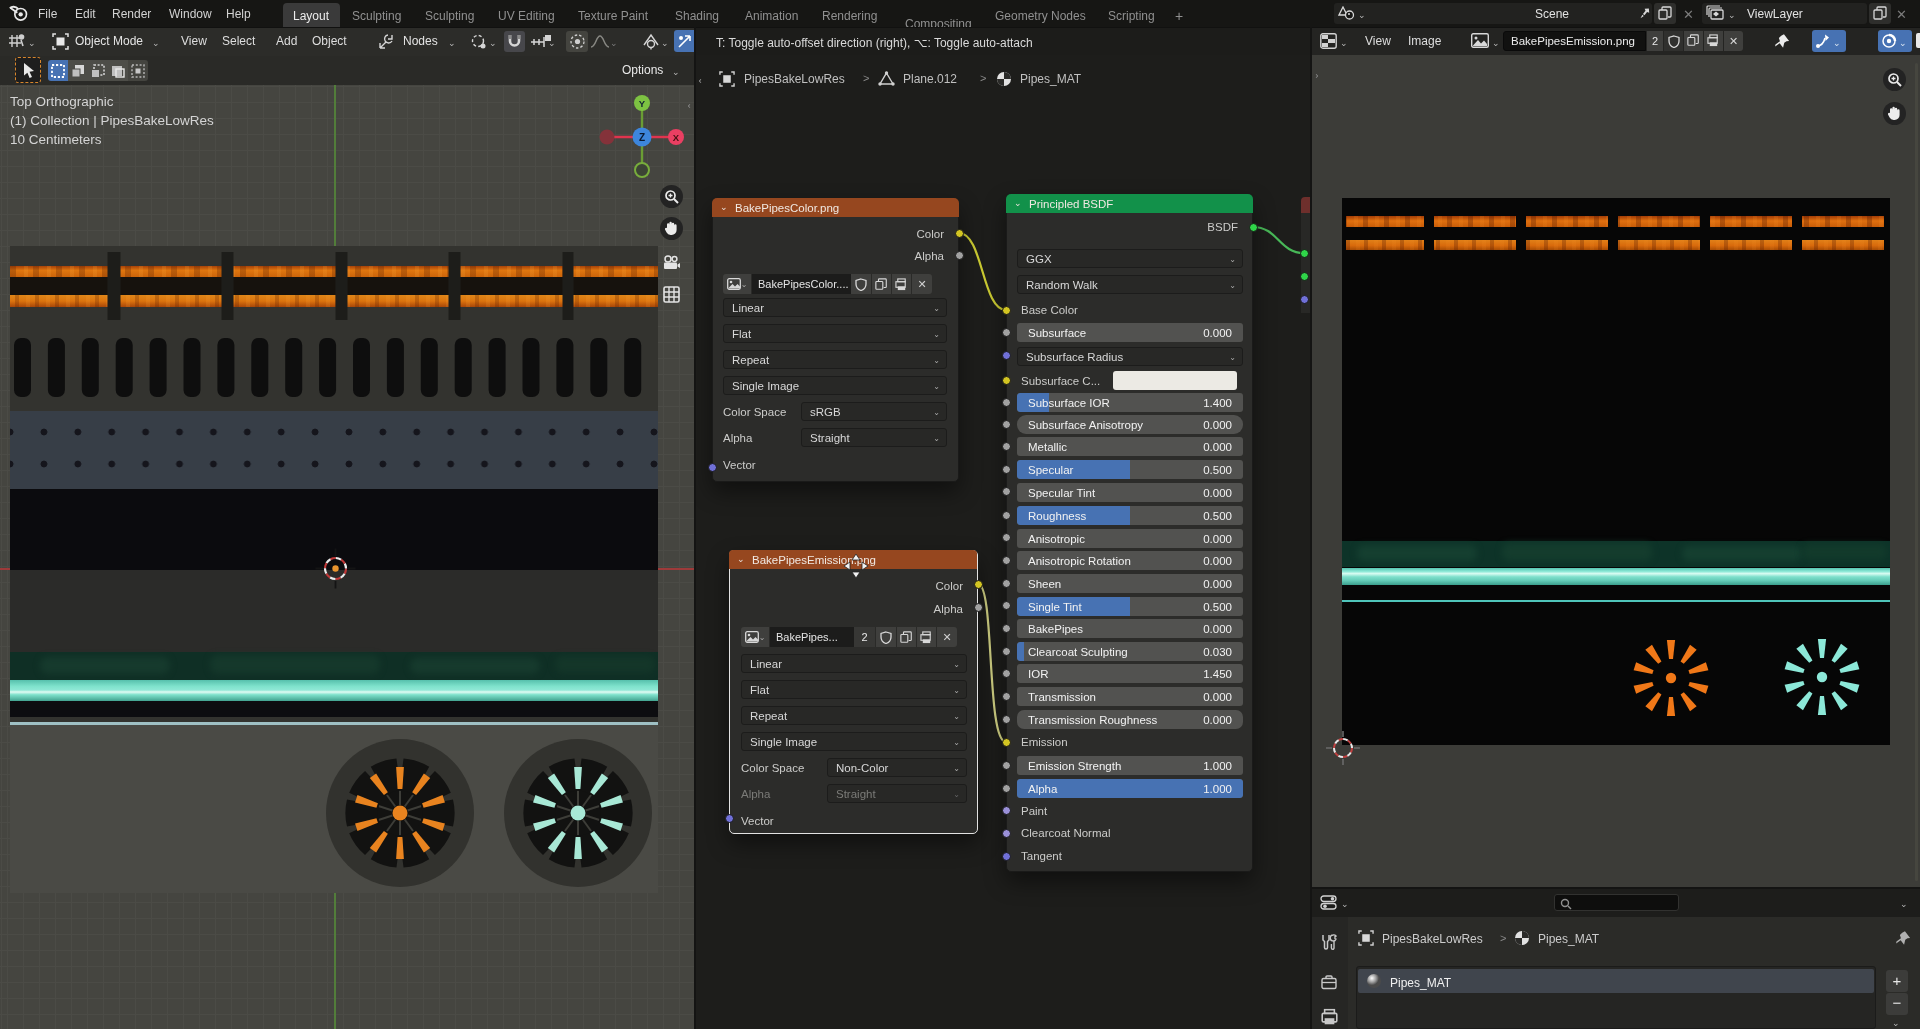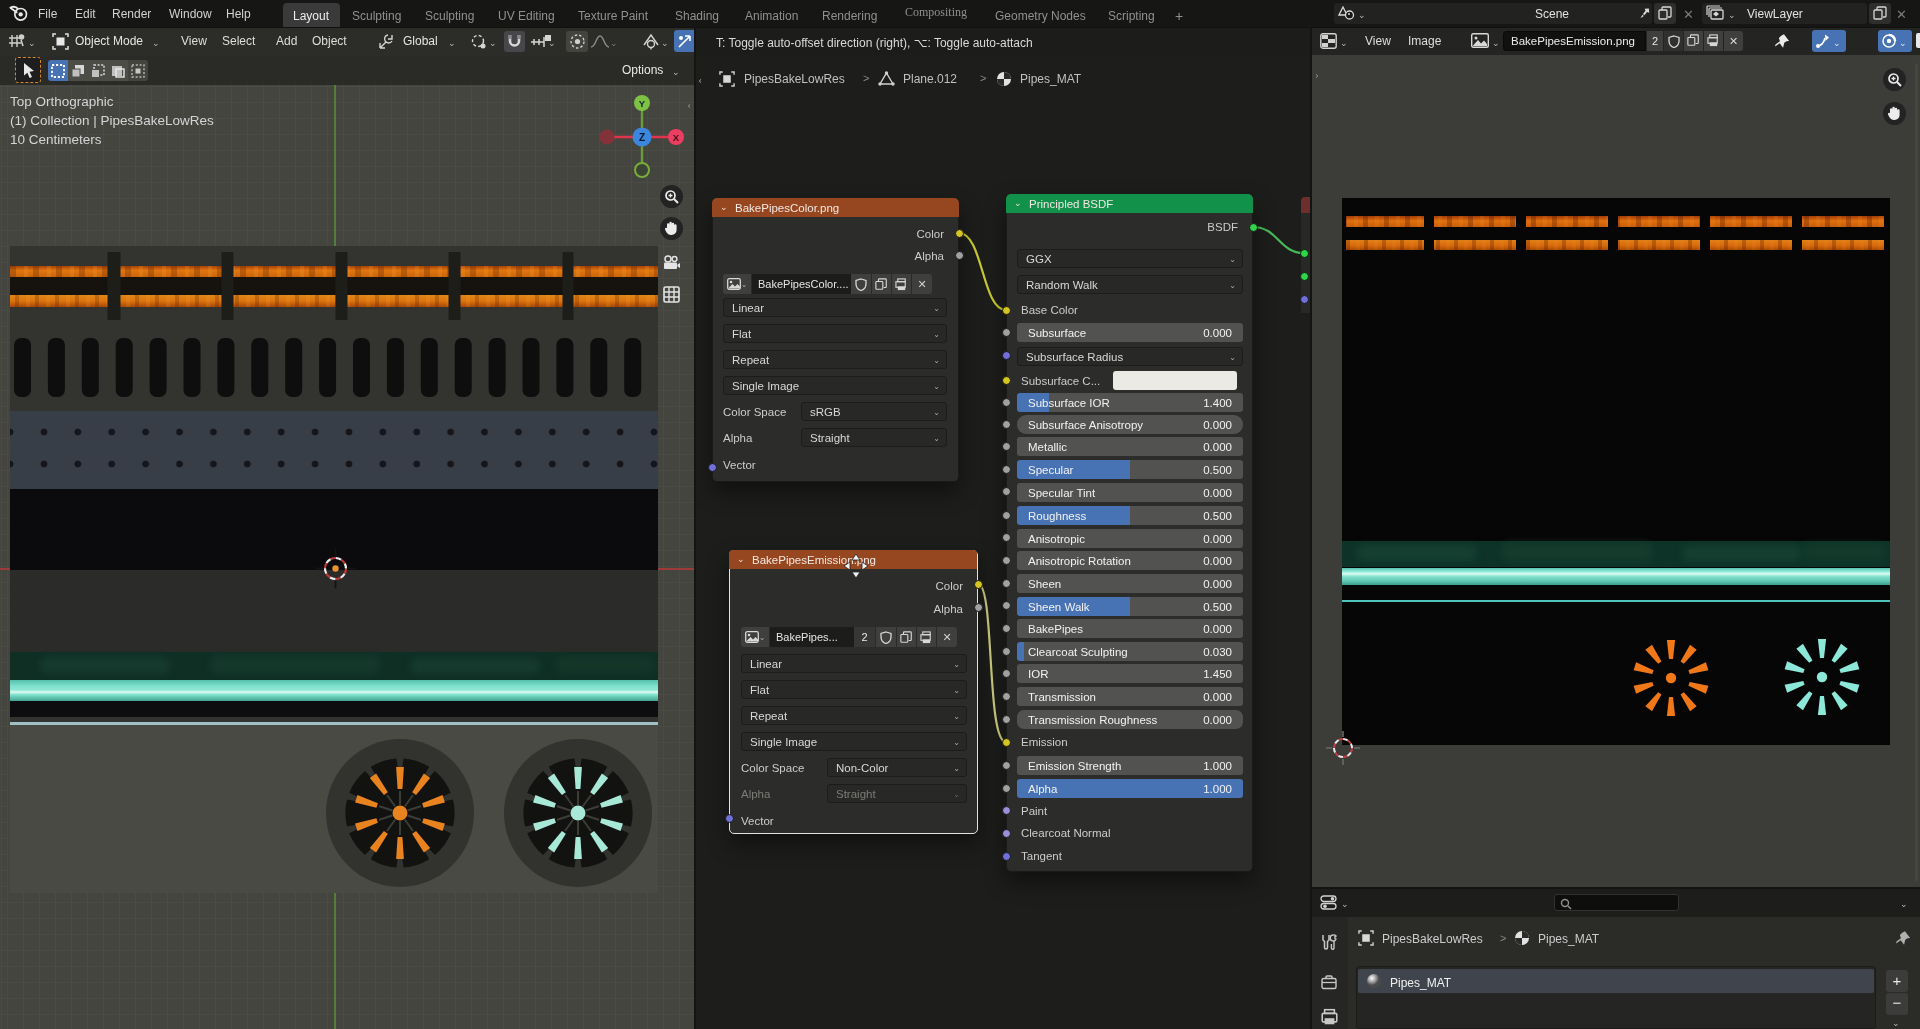--- a/index.html
+++ b/index.html
@@ -44,21 +44,21 @@
   <div class="txt" style="left:226px;top:8px;">Help</div>
   <div class="abs" style="left:283px;top:3px;width:57px;height:24px;background:#3a3a3a;border-radius:4px 4px 0 0;"></div>
   <div class="txt" style="left:293px;top:10px;color:#ececec;">Layout</div>
   <div class="txt dim" style="left:352px;top:10px;">Sculpting</div>
   <div class="txt dim" style="left:425px;top:10px;">Sculpting</div>
   <div class="txt dim" style="left:498px;top:10px;">UV Editing</div>
   <div class="txt dim" style="left:578px;top:10px;">Texture Paint</div>
   <div class="txt dim" style="left:675px;top:10px;">Shading</div>
   <div class="txt dim" style="left:745px;top:10px;">Animation</div>
   <div class="txt dim" style="left:822px;top:10px;">Rendering</div>
-  <div class="txt dim" style="left:905px;top:6px;font-family:Liberation Serif, serif;">Compositing</div>
+  <div class="txt dim" style="left:905px;top:18px;">Compositing</div>
   <div class="txt dim" style="left:995px;top:10px;">Geometry Nodes</div>
   <div class="txt dim" style="left:1108px;top:10px;">Scripting</div>
   <div class="txt dim" style="left:1175px;top:9px;font-size:14px;">+</div>
 
   <div class="abs" style="left:1334px;top:3px;width:318px;height:21px;background:#222220;border-radius:3px;"></div>
   <div class="abs" style="left:1702px;top:3px;width:165px;height:21px;background:#222220;border-radius:3px;"></div>
 
   <svg class="abs" style="left:1338px;top:6px;" width="18" height="15" viewBox="0 0 18 15">
     <path d="M5,1 L9,9 L1,9 Z" fill="none" stroke="#d8d8d8" stroke-width="1.3"></path>
     <circle cx="11.5" cy="9" r="4" fill="#161614" stroke="#d8d8d8" stroke-width="1.3"></circle>
@@ -113,21 +113,21 @@
   <div class="txt" style="left:181px;top:8px;color:#dedede;">View</div>
   <div class="txt" style="left:222px;top:8px;color:#dedede;">Select</div>
   <div class="txt" style="left:276px;top:8px;color:#dedede;">Add</div>
   <div class="txt" style="left:312px;top:8px;color:#dedede;">Object</div>
 
   <svg class="abs" style="left:378px;top:6px;" width="17" height="17" viewBox="0 0 17 17">
     <path d="M2,15 L8,9 M2,15 h5 M2,15 v-5" stroke="#d5d5d5" stroke-width="1.4" fill="none"></path>
     <path d="M10,2 a4,4 0 1 0 4,6" stroke="#d5d5d5" stroke-width="1.4" fill="none"></path>
     <path d="M14,2 v4 h-4" stroke="#d5d5d5" stroke-width="1.4" fill="none"></path>
   </svg>
-  <div class="txt" style="left:403px;top:8px;color:#e4e4e4;">Global</div>
+  <div class="txt" style="left:403px;top:8px;color:#e4e4e4;">Nodes</div>
   <div class="chev" style="left:448px;top:11px;">⌄</div>
 
   <svg class="abs" style="left:470px;top:6px;" width="17" height="17" viewBox="0 0 17 17">
     <circle cx="8" cy="8" r="5.5" fill="none" stroke="#d5d5d5" stroke-width="1.4" stroke-dasharray="3 2.2"></circle>
     <circle cx="13" cy="13" r="2.5" fill="#d5d5d5"></circle>
   </svg>
   <div class="chev" style="left:489px;top:11px;">⌄</div>
   <div class="abs" style="left:504px;top:4px;width:21px;height:21px;background:#47474b;border-radius:3px;"></div>
   <svg class="abs" style="left:506px;top:6px;" width="17" height="17" viewBox="0 0 17 17">
     <path d="M4,2 v6 a4.5,4.5 0 0 0 9,0 v-6" fill="none" stroke="#d5d5d5" stroke-width="2.6"></path>
@@ -560,21 +560,21 @@
       <div class="sval">0.000</div>
     </div>
 <div class="sock" style="left:306.5px;top:552px;background:#a1a1a1;"></div>
 <div class="slider" style="top:546.5px;">
 <div class="slbl">Sheen</div>
       <div class="sval">0.000</div>
     </div>
 <div class="sock" style="left:306.5px;top:574px;background:#a1a1a1;"></div>
 <div class="slider" style="top:569.5px;">
 <div class="abs" style="left:0;top:0;width:113px;height:19px;background:#4772b3;border-radius:3px 0 0 3px;"></div>
-<div class="slbl">Sheen Walk</div>
+<div class="slbl">Single Tint</div>
       <div class="sval">0.500</div>
     </div>
 <div class="sock" style="left:306.5px;top:597px;background:#a1a1a1;"></div>
 <div class="slider" style="top:592.0px;">
 <div class="slbl">BakePipes</div>
       <div class="sval">0.000</div>
     </div>
 <div class="sock" style="left:306.5px;top:620px;background:#a1a1a1;"></div>
 <div class="slider" style="top:614.5px;">
 <div class="abs" style="left:0;top:0;width:7px;height:19px;background:#4772b3;border-radius:3px 0 0 3px;"></div>

